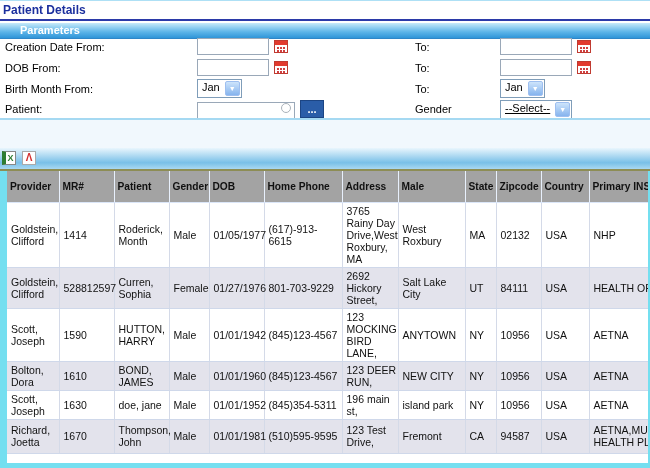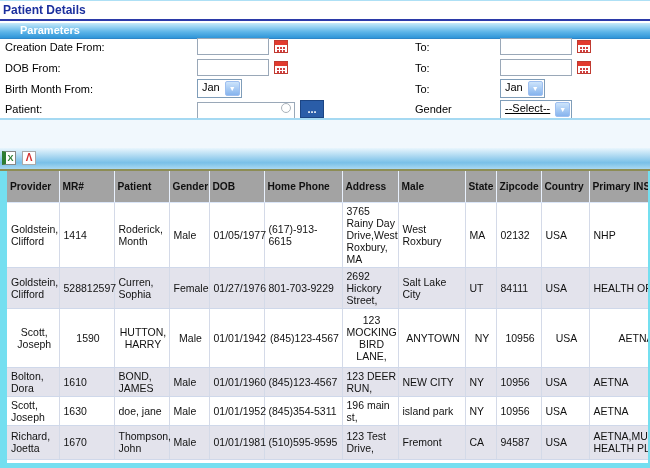--- a/index.html
+++ b/index.html
@@ -66,21 +66,21 @@
   table.grid { border-collapse:collapse; table-layout:fixed; width:673px; background:#fff;
     font-size:10.5px; color:#111; }
   table.grid th { background:#a3a3a3; font-size:10.2px; font-weight:bold; text-align:left;
     height:31px; padding:0 1px 0 3px; white-space:nowrap; overflow:hidden;
     border-right:1px solid #e8f0fc; border-bottom:1px solid #dbe6f8; vertical-align:middle; }
   table.grid td { padding:2px 1px 2px 4px; vertical-align:middle; line-height:12px;
     border-right:1px solid #d4dae8; border-bottom:1px solid #cfd8ea; word-wrap:normal; }
   table.grid tr.alt td { background:#e3e3ec; }
   table.grid tbody tr:nth-child(1) td { height:64px; }
   table.grid tbody tr:nth-child(2) td { height:40px; }
-  table.grid tbody tr:nth-child(3) td { height:59px;text-align:center; }
+  table.grid tbody tr:nth-child(3) td { height:53px; }
   table.grid tbody tr:nth-child(4) td { height:24px; }
   table.grid tbody tr:nth-child(5) td { height:24px; }
   table.grid tbody tr:nth-child(6) td { height:34px; }
 
   
   .strip-left { position:absolute; left:0; top:170px; width:7px; height:298px; background:#74dff0; }
   .strip-bottom { position:absolute; left:0; top:462px; width:650px; height:6px; background:#74dff0; }
   .strip-right { position:absolute; left:648px; top:170px; width:2px; height:298px; background:#74dff0; }
 </style>
 </head>

